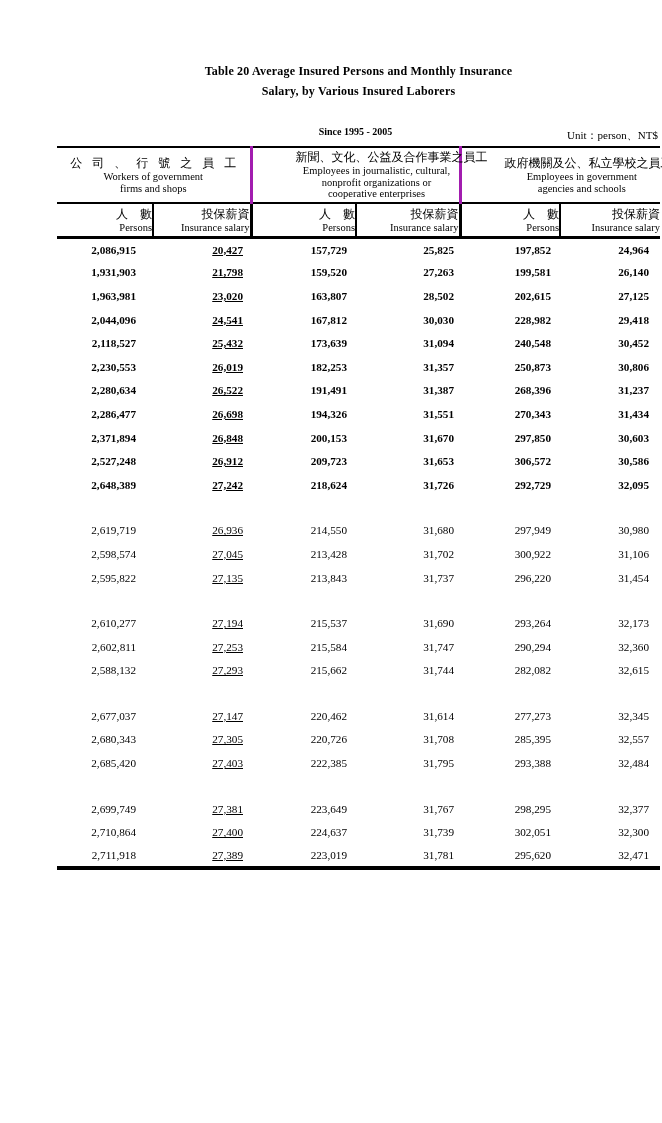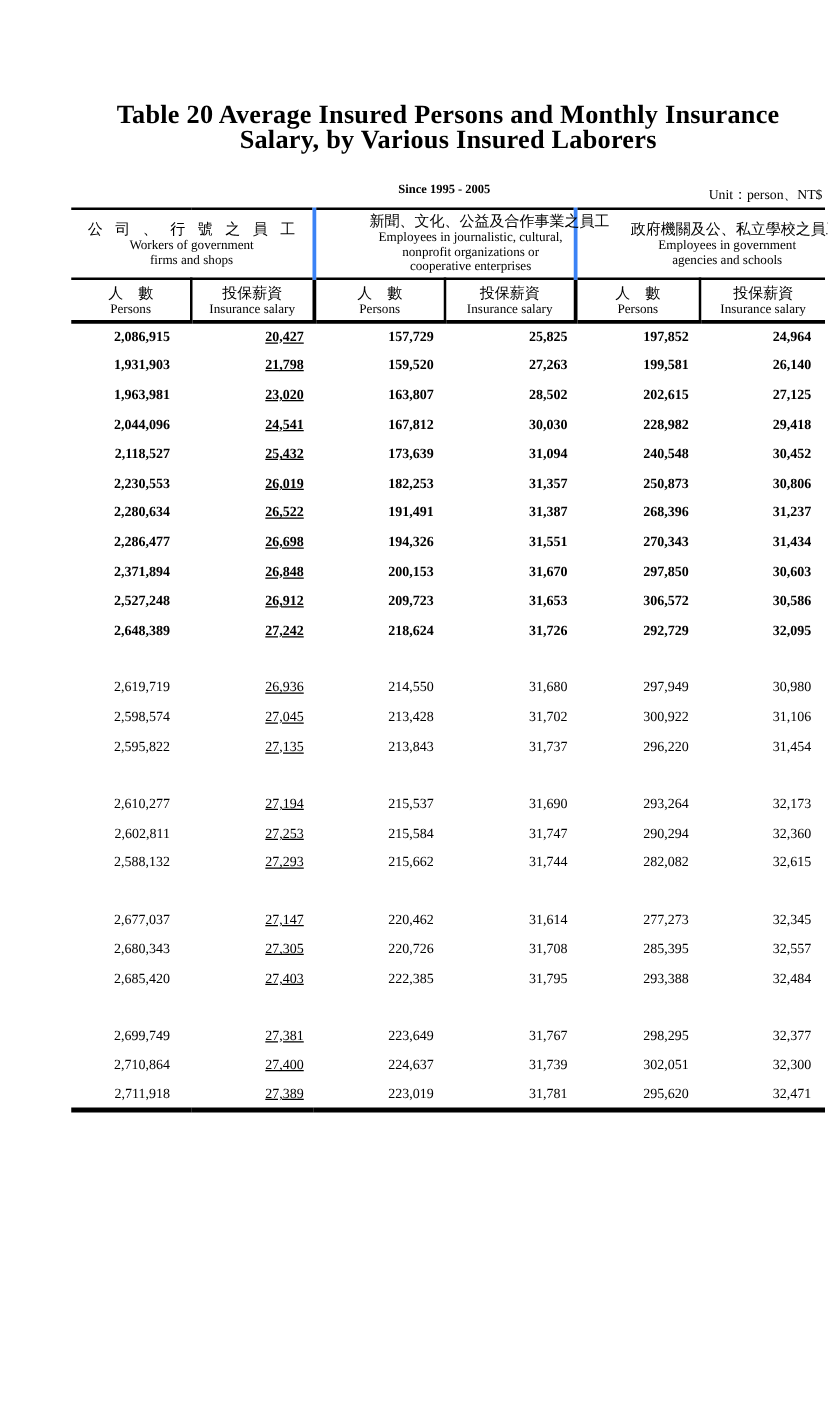--- a/index.html
+++ b/index.html
@@ -9,24 +9,24 @@
     position: relative;
     font-family: "Liberation Serif", "DejaVu Serif", serif;
     color: #000;
   }
   .content {
     position: absolute;
     left: 57px; top: 0;
     width: 603px;
   }
   .title {
-    margin-top: 81px;
+    margin-top: 61px;
     text-align: center;
     font-weight: bold;
-    font-size: 21px;
+    font-size: 12px;
     line-height: 20px;
     letter-spacing: 0.2px;
   }
   .caption-row {
     position: relative;
     margin-top: 25px;
     height: 17px;
   }
   .since {
     position: absolute;
@@ -53,22 +53,22 @@
   col.c2 { width: 105px; }
   col.c3 { width: 104px; }
   col.c4 { width: 100px; }
   col.c5 { width: 100px; }
   thead th { font-weight: normal; vertical-align: middle; text-align: center; }
   tr.group-row th {
     height: 56px;
     border-bottom: 2px solid #000;
     padding: 2px 1px;
   }
-  tr.group-row th.gsep { border-left: 3px solid #3b82f6; padding-left: 43px; }
-  tr.sub-row th { height: 34px; border-bottom: 3px solid #000; }
+  tr.group-row th.gsep { border-left: 3px solid #a21caf; padding-left: 43px; }
+  tr.sub-row th { height: 34px; border-bottom: 3px solid #000; text-align: right; }
   tr.sub-row th.ssep { border-left: 2px solid #000; }
   tr.sub-row th.gsep { border-left: 3px solid #000; }
   .zh { font-size: 12px; line-height: 15px; white-space: nowrap; }
   .zh-spread { letter-spacing: 10px; padding-left: 10px; }
   .en { font-size: 10.5px; line-height: 11.5px; white-space: pre-line; }
   tbody td {
     height: 23.6px;
     font-size: 11.2px;
     text-align: right;
     white-space: nowrap;

